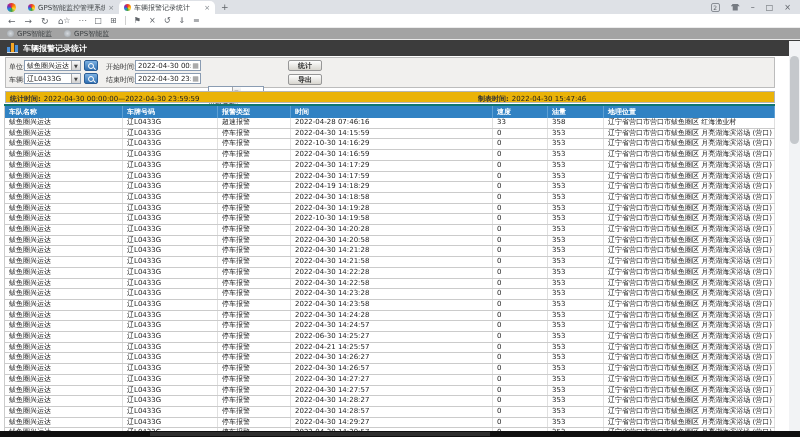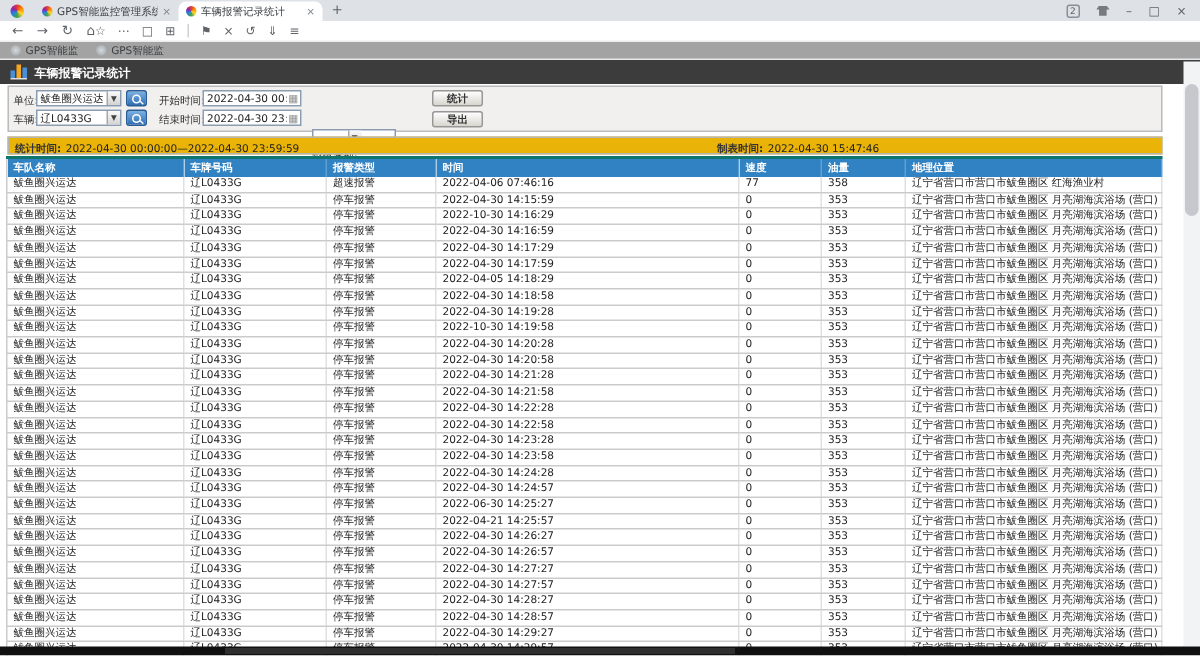--- a/index.html
+++ b/index.html
@@ -209,22 +209,22 @@
         <th>油量</th>
         <th>地理位置</th>
       </tr>
     </thead>
     <tbody>
 
         <tr>
           <td>鲅鱼圈兴运达</td>
           <td>辽L0433G</td>
           <td>超速报警</td>
-          <td>2022-04-06 07:46:16</td>
-          <td>77</td>
+          <td>2022-04-28 07:46:16</td>
+          <td>33</td>
           <td>358</td>
           <td>辽宁省营口市营口市鲅鱼圈区 红海渔业村</td>
         </tr>
 
         <tr>
           <td>鲅鱼圈兴运达</td>
           <td>辽L0433G</td>
           <td>停车报警</td>
           <td>2022-04-30 14:15:59</td>
           <td>0</td>
@@ -269,21 +269,21 @@
           <td>2022-04-30 14:17:59</td>
           <td>0</td>
           <td>353</td>
           <td>辽宁省营口市营口市鲅鱼圈区 月亮湖海滨浴场 (营口)</td>
         </tr>
 
         <tr>
           <td>鲅鱼圈兴运达</td>
           <td>辽L0433G</td>
           <td>停车报警</td>
-          <td>2022-04-05 14:18:29</td>
+          <td>2022-04-19 14:18:29</td>
           <td>0</td>
           <td>353</td>
           <td>辽宁省营口市营口市鲅鱼圈区 月亮湖海滨浴场 (营口)</td>
         </tr>
 
         <tr>
           <td>鲅鱼圈兴运达</td>
           <td>辽L0433G</td>
           <td>停车报警</td>
           <td>2022-04-30 14:18:58</td>

